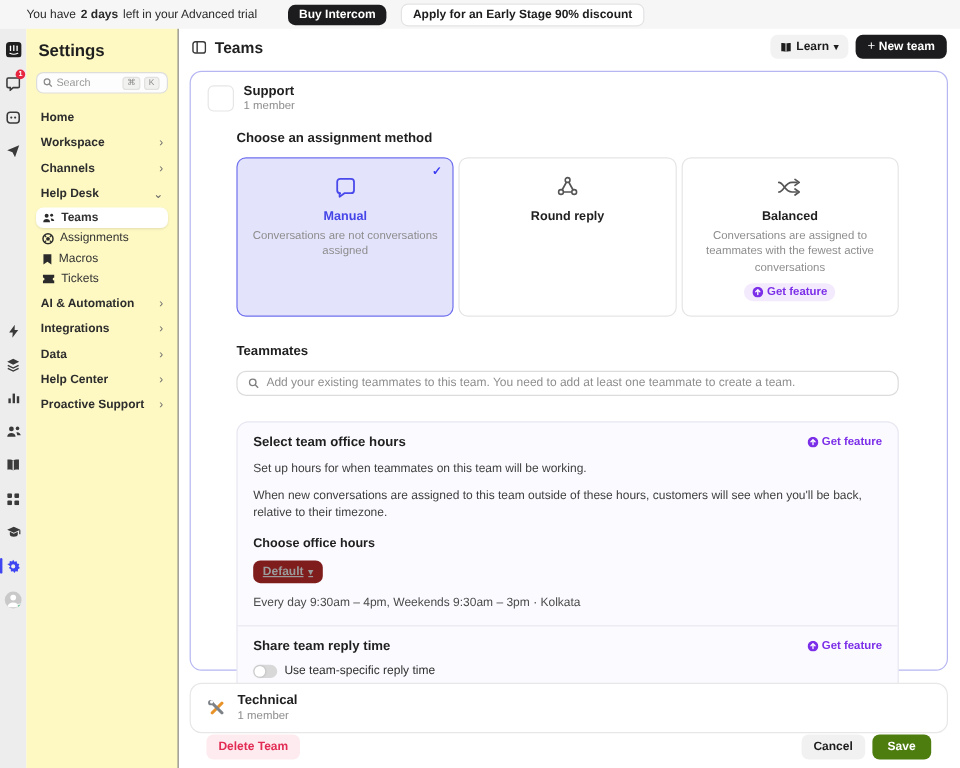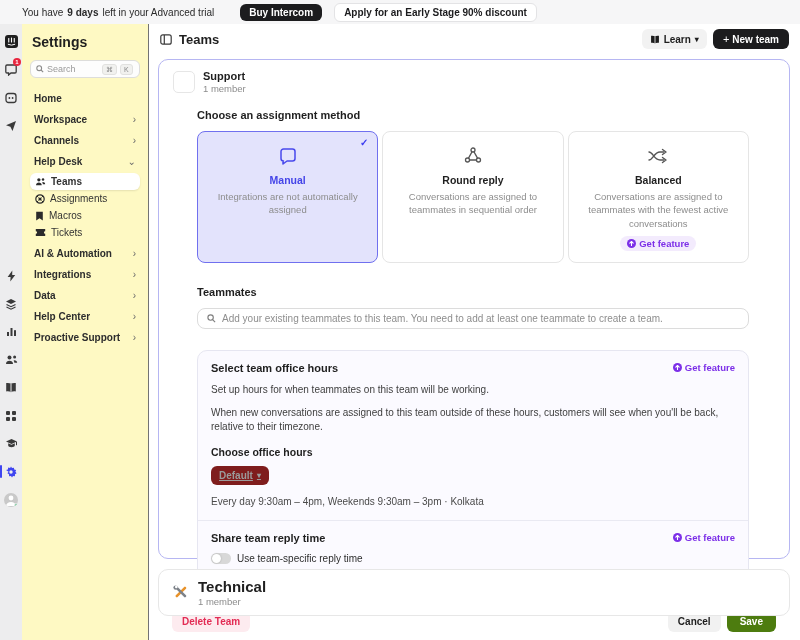--- a/index.html
+++ b/index.html
@@ -128,29 +128,29 @@
   .tc-footer { margin-top:auto; border-top:1px solid #ececec; padding:9px 13px;
     display:flex; align-items:center; }
   .delete-btn { background:#fdebef; color:#e22c54; padding:5px 10px; }
   .foot-right { margin-left:auto; display:flex; gap:6px; }
   .cancel-btn { background:#f1f1f1; color:#1d1d1d; padding:5px 10px; }
   .save-btn { background:#4d7c0f; color:#fff; padding:5px 13px; }
 
   .other-team { margin-top:10px; border:1px solid #e7e7e7; border-radius:10px;
     background:#fff; padding:8px 13px; display:flex; align-items:center; gap:9px;
     cursor:pointer; }
-  .ot-name { font-size:15px; font-weight:700;text-align:center; }
+  .ot-name { font-size:11px; font-weight:700;text-align:center; }
   .ot-members { font-size:9.5px; color:#8c8c8c; margin-top:1px; }
 </style>
 </head>
 <body>
 
 <div class="banner">
   <span>You have</span>
-  <span class="days">9 days</span>
+  <span class="days">2 days</span>
   <span>left in your Advanced trial</span>
   <button class="btn buy">Buy Intercom</button>
   <button class="btn discount">Apply for an Early Stage 90% discount</button>
 </div>
 
 <div class="app">
 
   <div class="rail">
     <div class="rail-item">
       <svg width="13" height="13" viewBox="0 0 13 13">
@@ -368,34 +368,33 @@
 
           <div class="methods">
             <div class="method selected">
               <span class="check">✓</span>
               <div class="m-icon">
                 <svg width="20" height="20" viewBox="0 0 20 20">
                     <path d="M5.5 3h9A2.5 2.5 0 0 1 17 5.5v7a2.5 2.5 0 0 1-2.5 2.5H9l-4 3v-3h.5A2.5 2.5 0 0 1 3 12.5v-7A2.5 2.5 0 0 1 5.5 3z" fill="none" stroke="#4949ec" stroke-width="1.5" stroke-linejoin="round"></path>
                   </svg>
               </div>
               <div class="m-title">Manual</div>
-              <div class="m-desc">Integrations are not automatically assigned</div>
+              <div class="m-desc">Conversations are not conversations assigned</div>
             </div>
 
             <div class="method">
               <div class="m-icon">
                 <svg width="22" height="20" viewBox="0 0 22 20">
                     <path d="M11 4 5.5 14h11z" fill="none" stroke="#555" stroke-width="1.4" stroke-linejoin="round"></path>
                     <circle cx="11" cy="4" r="2" fill="#fff" stroke="#555" stroke-width="1.3"></circle>
                     <circle cx="5.5" cy="14" r="2" fill="#fff" stroke="#555" stroke-width="1.3"></circle>
                     <circle cx="16.5" cy="14" r="2" fill="#fff" stroke="#555" stroke-width="1.3"></circle>
                   </svg>
               </div>
               <div class="m-title">Round reply</div>
-              <div class="m-desc">Conversations are assigned to teammates in sequential order</div>
             </div>
 
             <div class="method">
               <div class="m-icon">
                 <svg width="22" height="18" viewBox="0 0 22 18">
                     <path d="M2 13c4 0 5-8 11-8h4M2 5c4 0 5 8 11 8h4" fill="none" stroke="#555" stroke-width="1.4" stroke-linecap="round"></path>
                     <path d="M15.5 2.5 19 5l-3.5 2.5M15.5 10.5 19 13l-3.5 2.5" fill="none" stroke="#555" stroke-width="1.4" stroke-linecap="round" stroke-linejoin="round"></path>
                   </svg>
               </div>
               <div class="m-title">Balanced</div>

